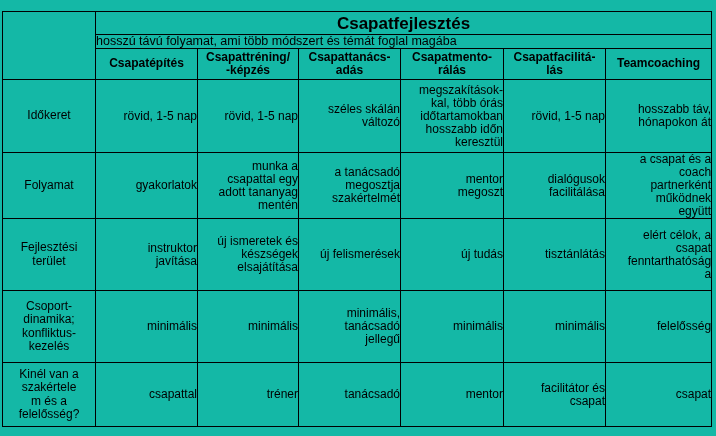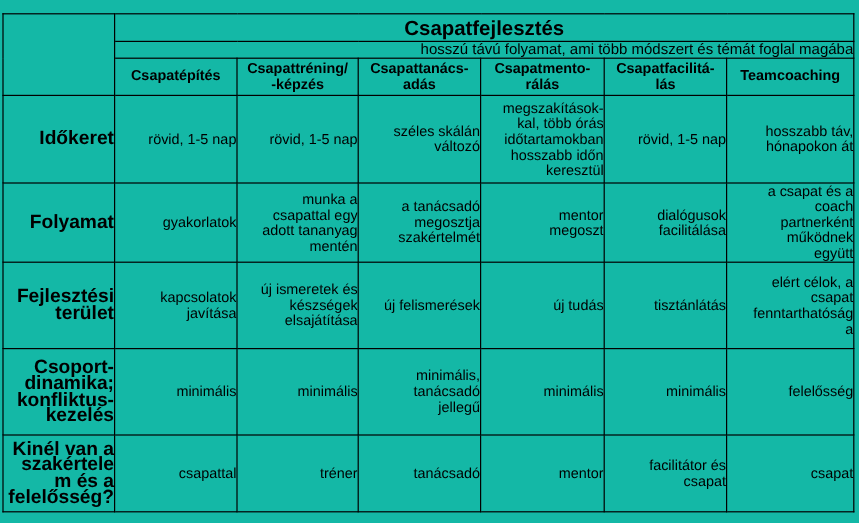--- a/index.html
+++ b/index.html
@@ -36,35 +36,35 @@
   }
   .title-cell {
     font-size: 17px;
     font-weight: bold;
     text-align: center;
     line-height: 21px;
   }
   .subtitle-cell {
     font-size: 12.5px;
     font-weight: normal;
-    text-align: right;
+    text-align: left;
     line-height: 13px;
   }
   th.colhead {
     font-size: 12px;
     font-weight: bold;
     text-align: center;
     line-height: 13.5px;
     padding: 1px 2px;
     margin-top: 36px;
   }
   th.rowhead {
-    font-size: 16px;
-    font-weight: bold;
-    text-align: right;
+    font-size: 12px;
+    font-weight: normal;
+    text-align: center;
     line-height: 13.5px;
     padding: 2px 3px 2px 10px;
   }
   td.cell {
     font-size: 12px;
     text-align: right;
     line-height: 13px;
     padding: 2px 3px 2px 7px;
   }
   
@@ -141,21 +141,21 @@
       <td class="cell r2">a csapat és a
 coach
 partnerként
 működnek
 együtt</td>
     </tr>
 
     <tr style="height:72px">
       <th class="rowhead l2">Fejlesztési
 terület</th>
-      <td class="cell">kapcsolatok
+      <td class="cell">instruktor
 javítása</td>
       <td class="cell">új ismeretek és
 készségek
 elsajátítása</td>
       <td class="cell">új felismerések</td>
       <td class="cell">új tudás</td>
       <td class="cell">tisztánlátás</td>
       <td class="cell r2">elért célok, a
 csapat
 fenntarthatóság

